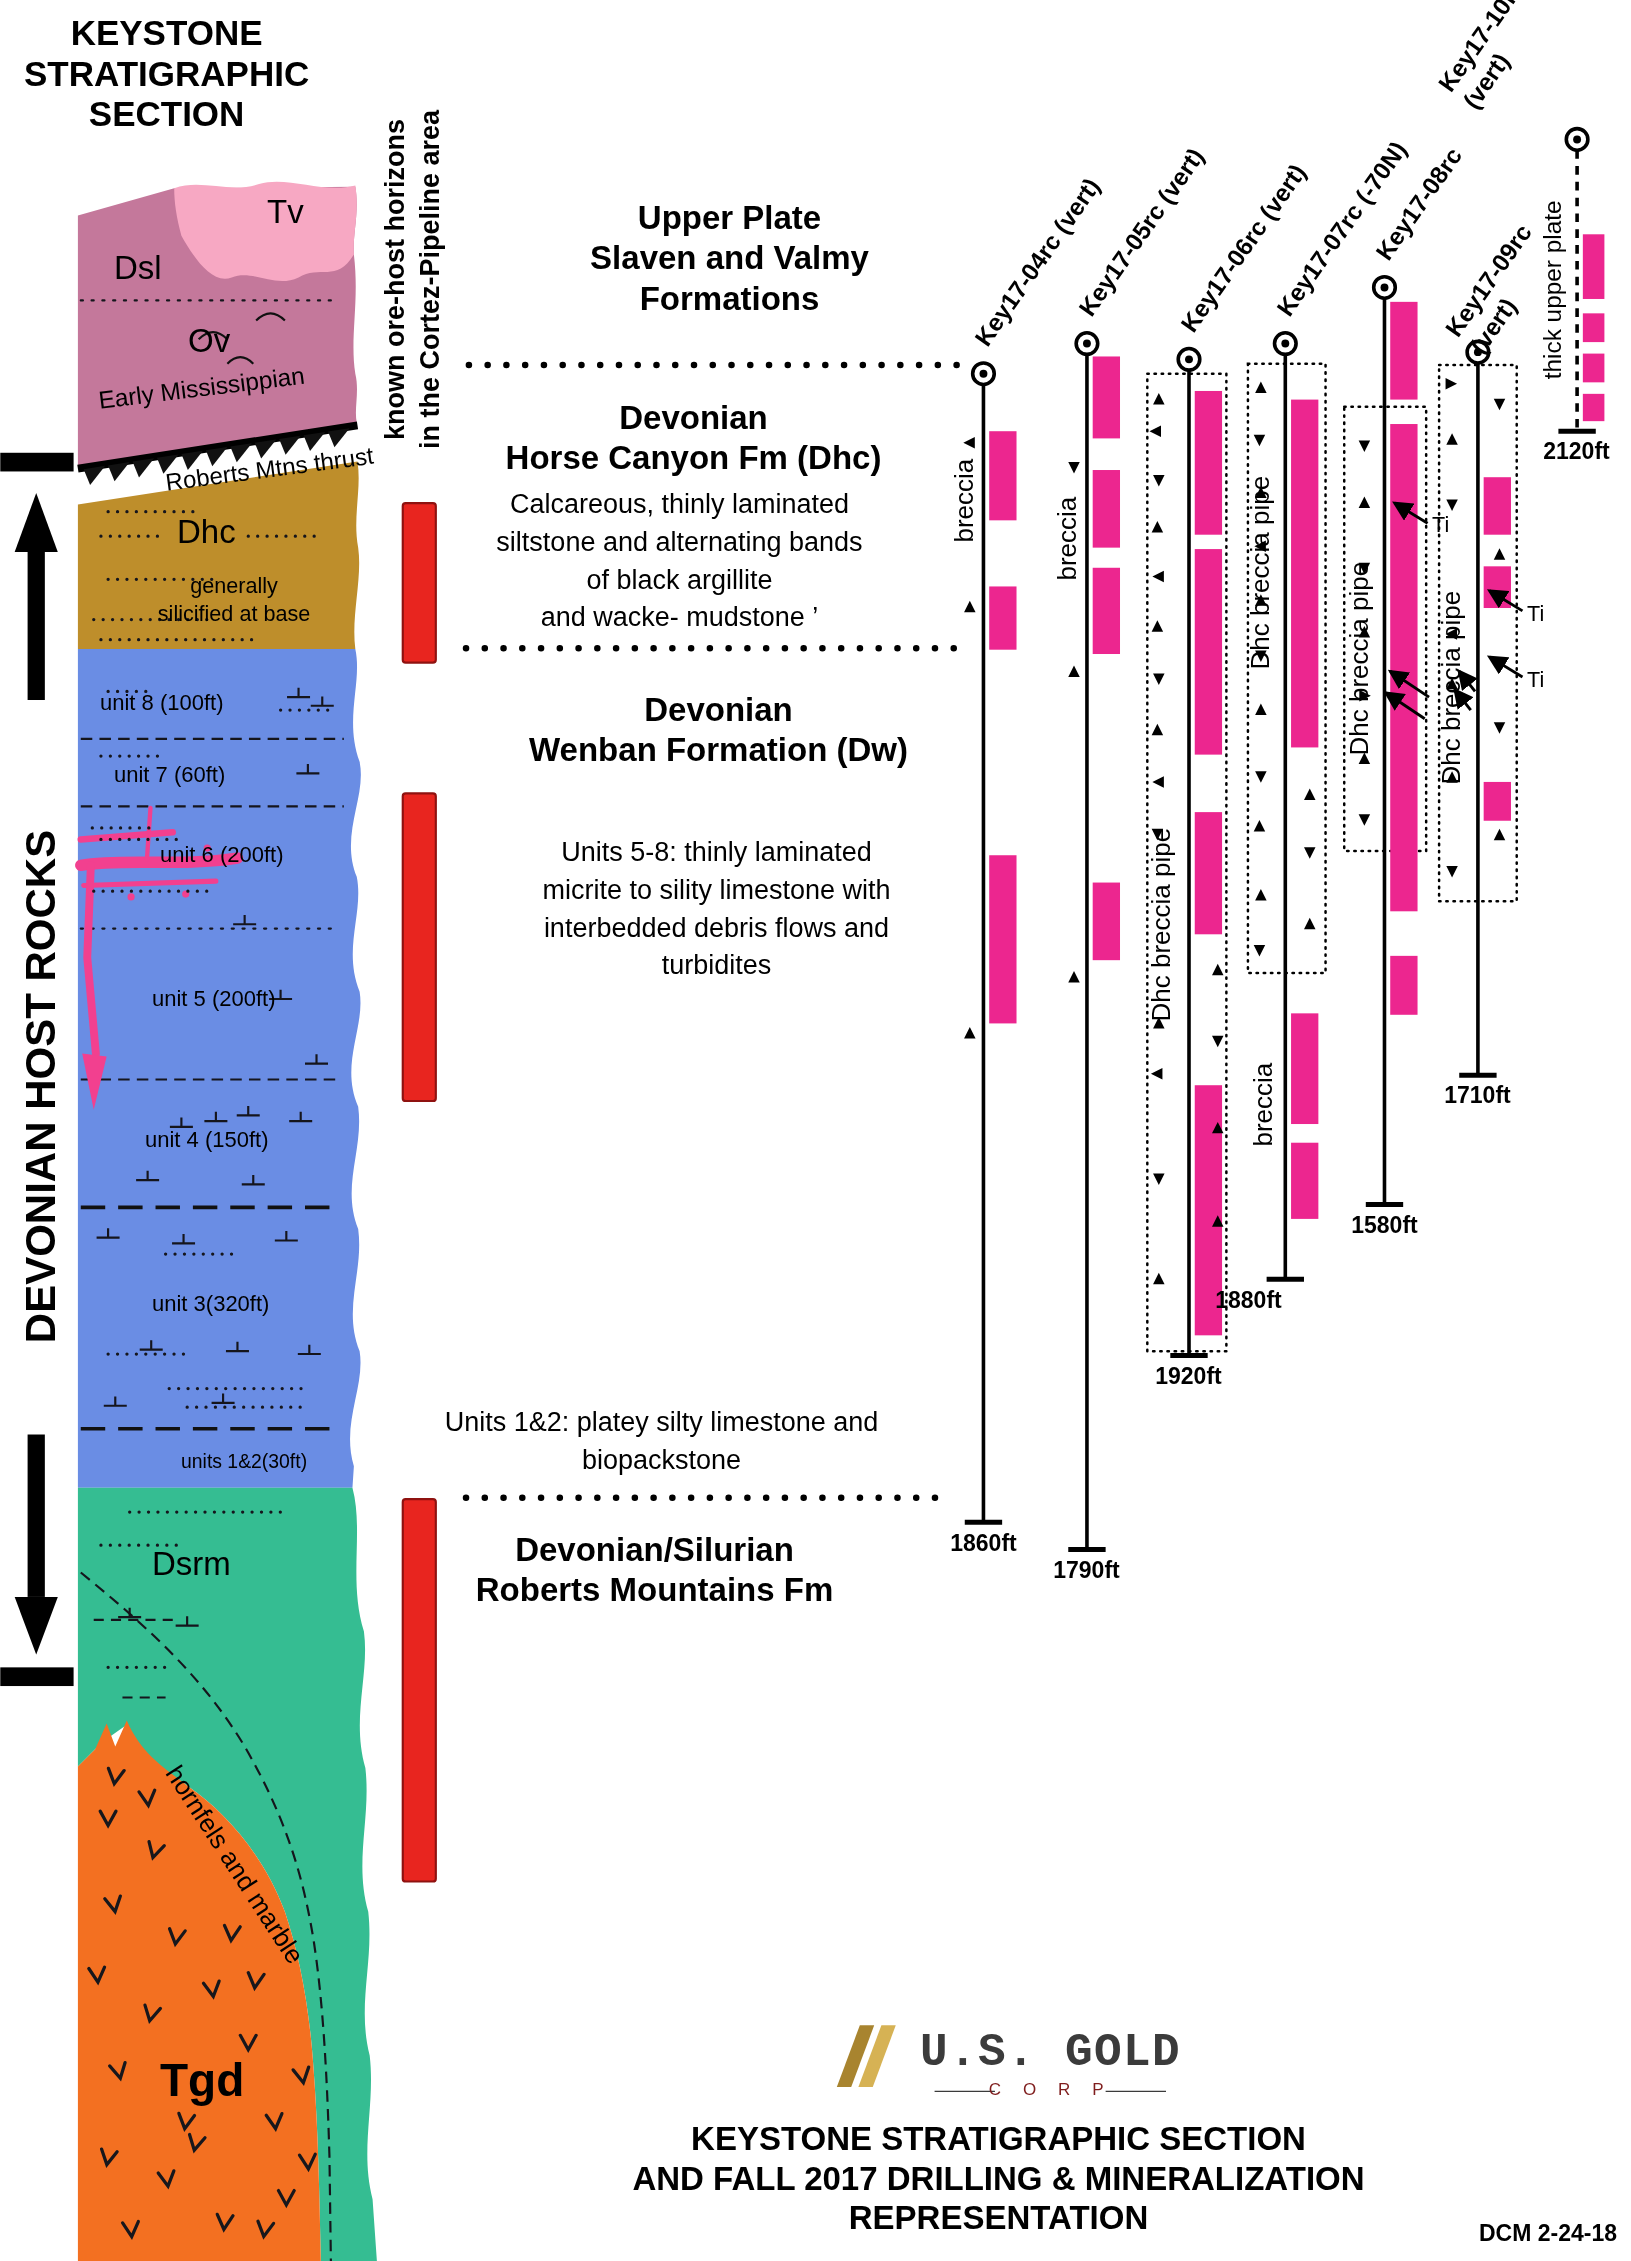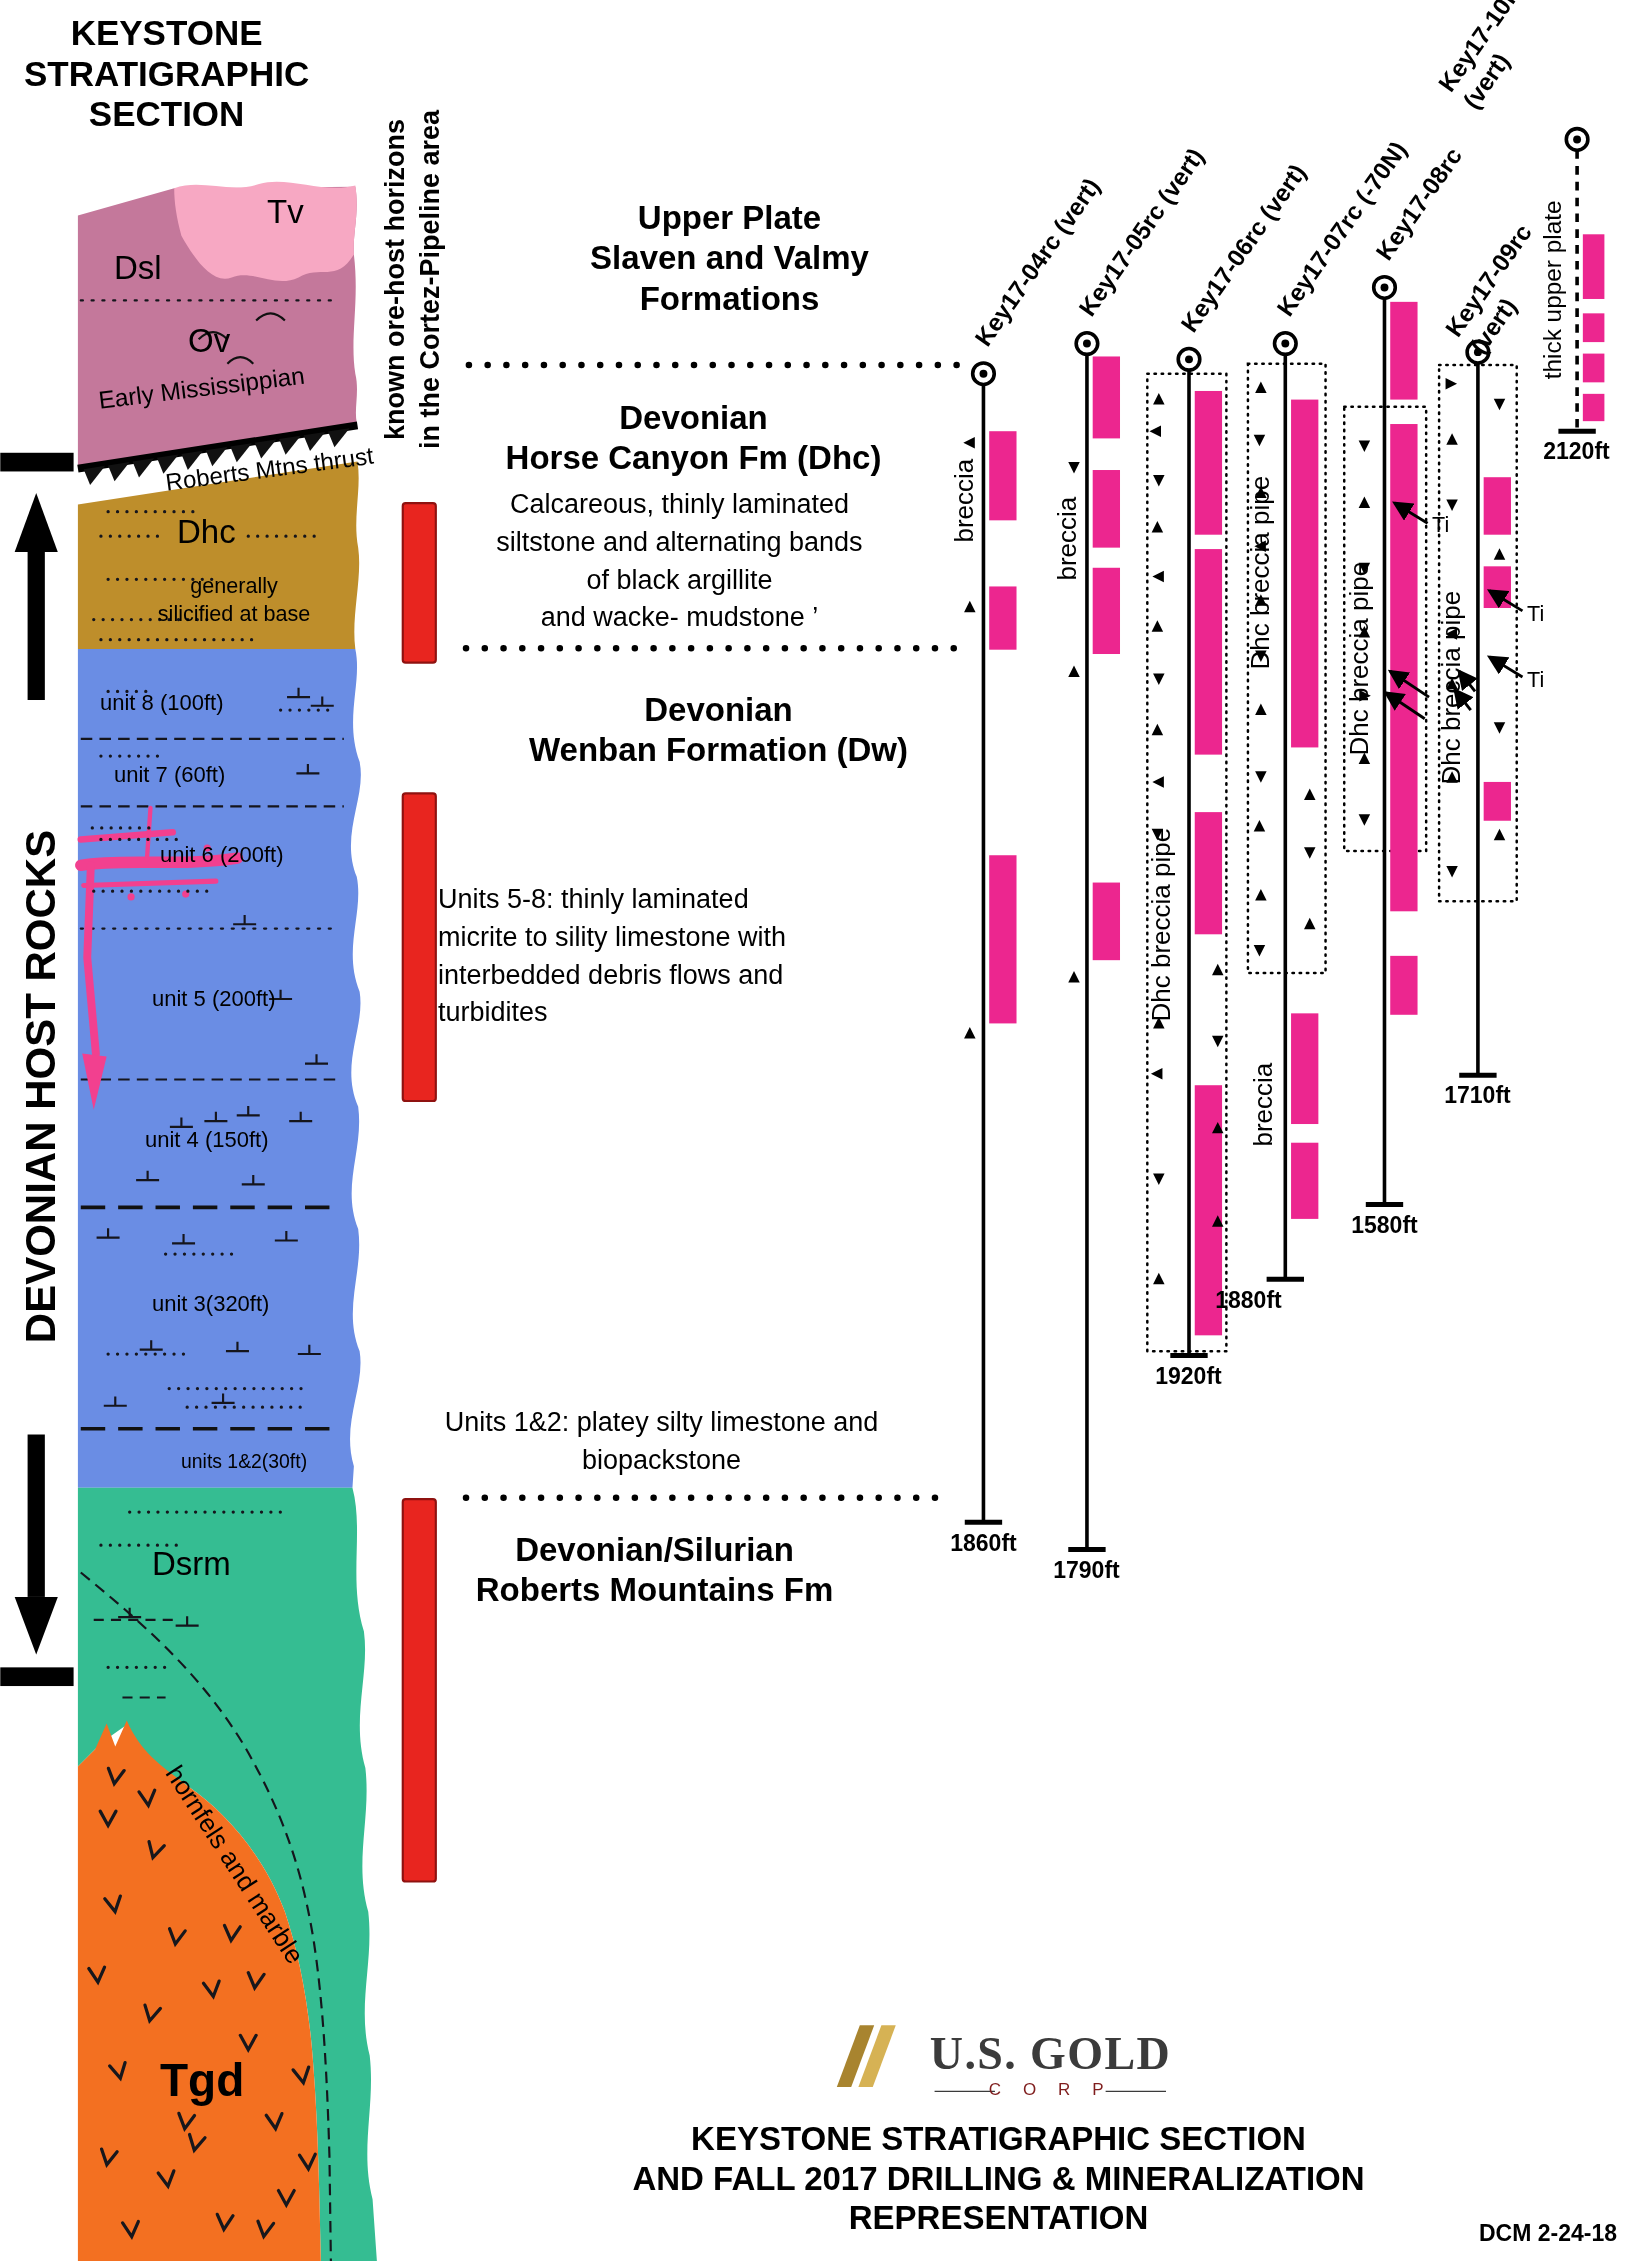--- a/index.html
+++ b/index.html
@@ -31,21 +31,21 @@
   .endbar{stroke:#000;stroke-width:7;}
   .collar{fill:#fff;stroke:#000;stroke-width:5;}
   .collardot{fill:#000;}
   .dotbox{fill:none;stroke:#000;stroke-width:3.5;stroke-dasharray:2 8;stroke-linecap:round;}
   .clast{fill:#000;}
   .arr{stroke:#000;stroke-width:4;fill:none;marker-end:url(#ah);}
   .hlabel{position:absolute;font-weight:bold;font-size:24.4px;line-height:1.22;white-space:pre-line;transform-origin:left bottom;transform:rotate(-55deg);}
   .dlabel{position:absolute;font-weight:bold;font-size:23px;text-align:center;width:129px;}
   .vlab{position:absolute;width:359px;text-align:center;transform:rotate(-90deg);line-height:1.05;}
   .tilab{position:absolute;font-size:21.6px;}
-  .serif{font-family:Liberation Serif, serif;}
+  .serif{font-family:Liberation Mono, monospace;}
 </style>
 </head>
 <body>
 
 <div id="canvas">
 
   <svg id="base" viewBox="0 0 2270 3146">
     <defs>
       <marker id="ah" markerWidth="7" markerHeight="7" refX="6" refY="3.5" orient="auto">
         <path d="M0,0 L7,3.5 L0,7 Z" fill="#000"></path>
@@ -342,21 +342,21 @@
 Slaven and Valmy
 Formations</div>
     <div class="t pre" style="left:442px;top:398px;width:503px;font-size:33px;font-weight:bold;line-height:1.22;text-align:center;">Devonian
 Horse Canyon Fm (Dhc)</div>
     <div class="t pre" style="left:428px;top:486px;width:503px;font-size:27px;line-height:1.4;text-align:center;">Calcareous, thinly laminated
 siltstone and alternating bands
 of black argillite
 and wacke- mudstone ’</div>
     <div class="t pre" style="left:467px;top:690px;width:503px;font-size:33px;font-weight:bold;line-height:1.22;text-align:center;">Devonian
 Wenban Formation (Dw)</div>
-    <div class="t pre" style="left:438px;top:881px;width:503px;font-size:27px;line-height:1.4;">Units 5-8: thinly laminated
+    <div class="t pre" style="left:438px;top:834px;width:503px;font-size:27px;line-height:1.4;text-align:center;padding-left:27px;">Units 5-8: thinly laminated
 micrite to sility limestone with
 interbedded debris flows and
 turbidites</div>
     <div class="t pre" style="left:410px;top:1404px;width:503px;font-size:27px;line-height:1.4;text-align:center;">Units 1&amp;2: platey silty limestone and
 biopackstone</div>
     <div class="t pre" style="left:403px;top:1530px;width:503px;font-size:33px;font-weight:bold;line-height:1.22;text-align:center;">Devonian/Silurian
 Roberts Mountains Fm</div>
 
     <div class="t" style="left:267px;top:193px;font-size:33px;">Tv</div>
     <div class="t" style="left:114px;top:249px;font-size:33px;">Dsl</div>

